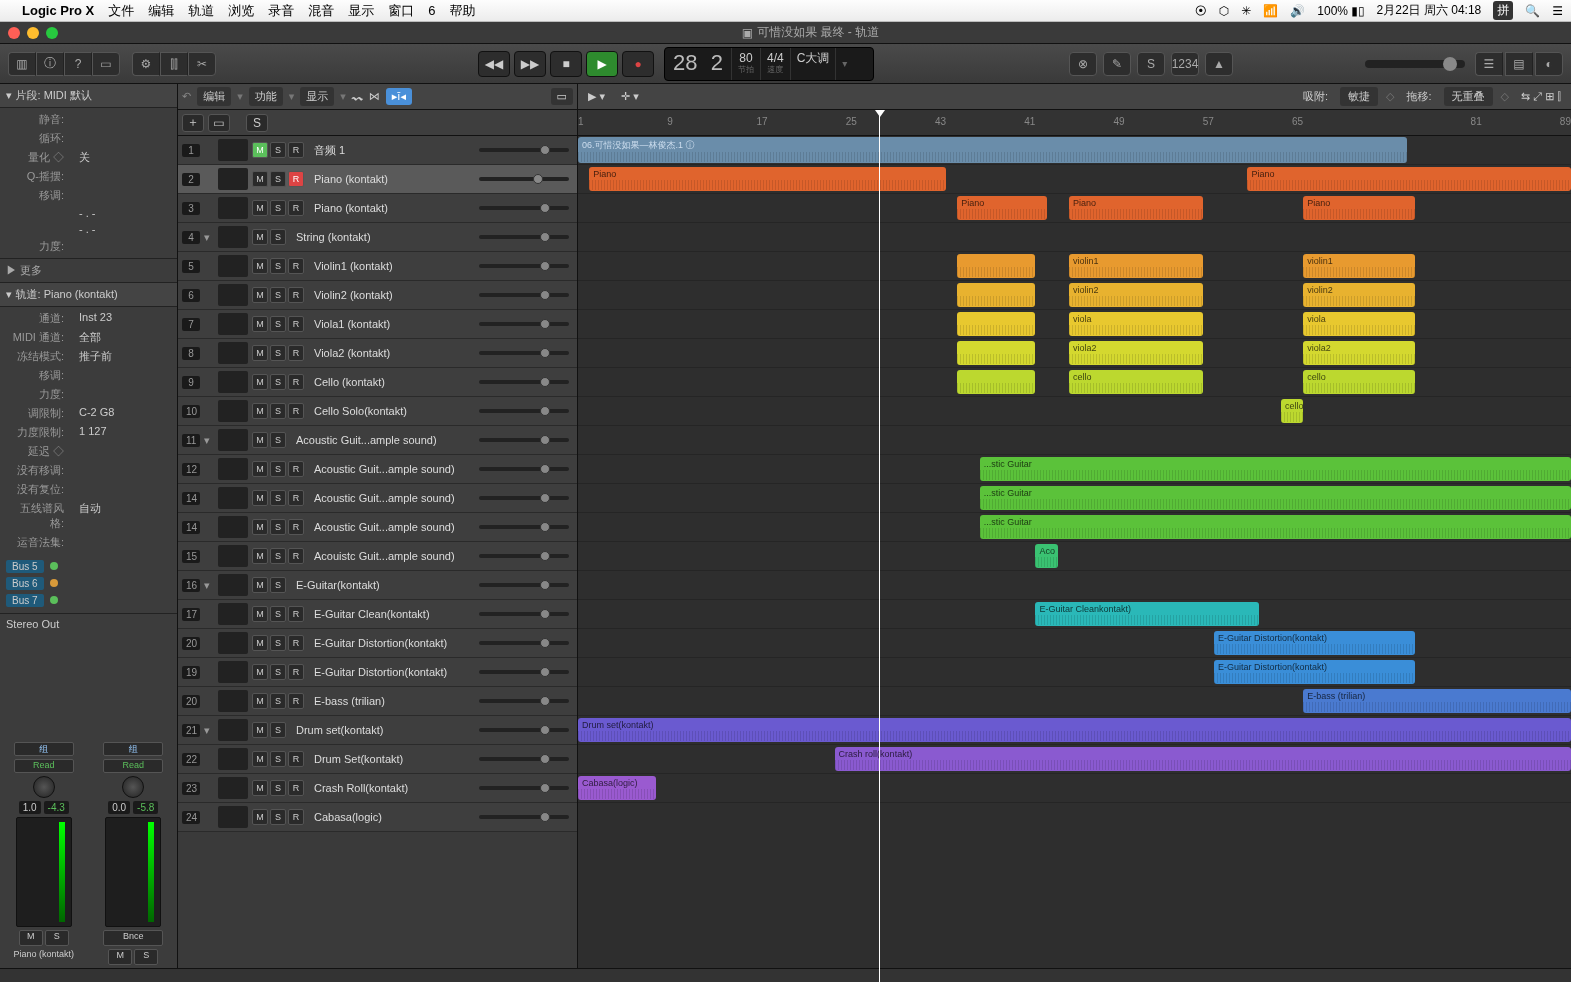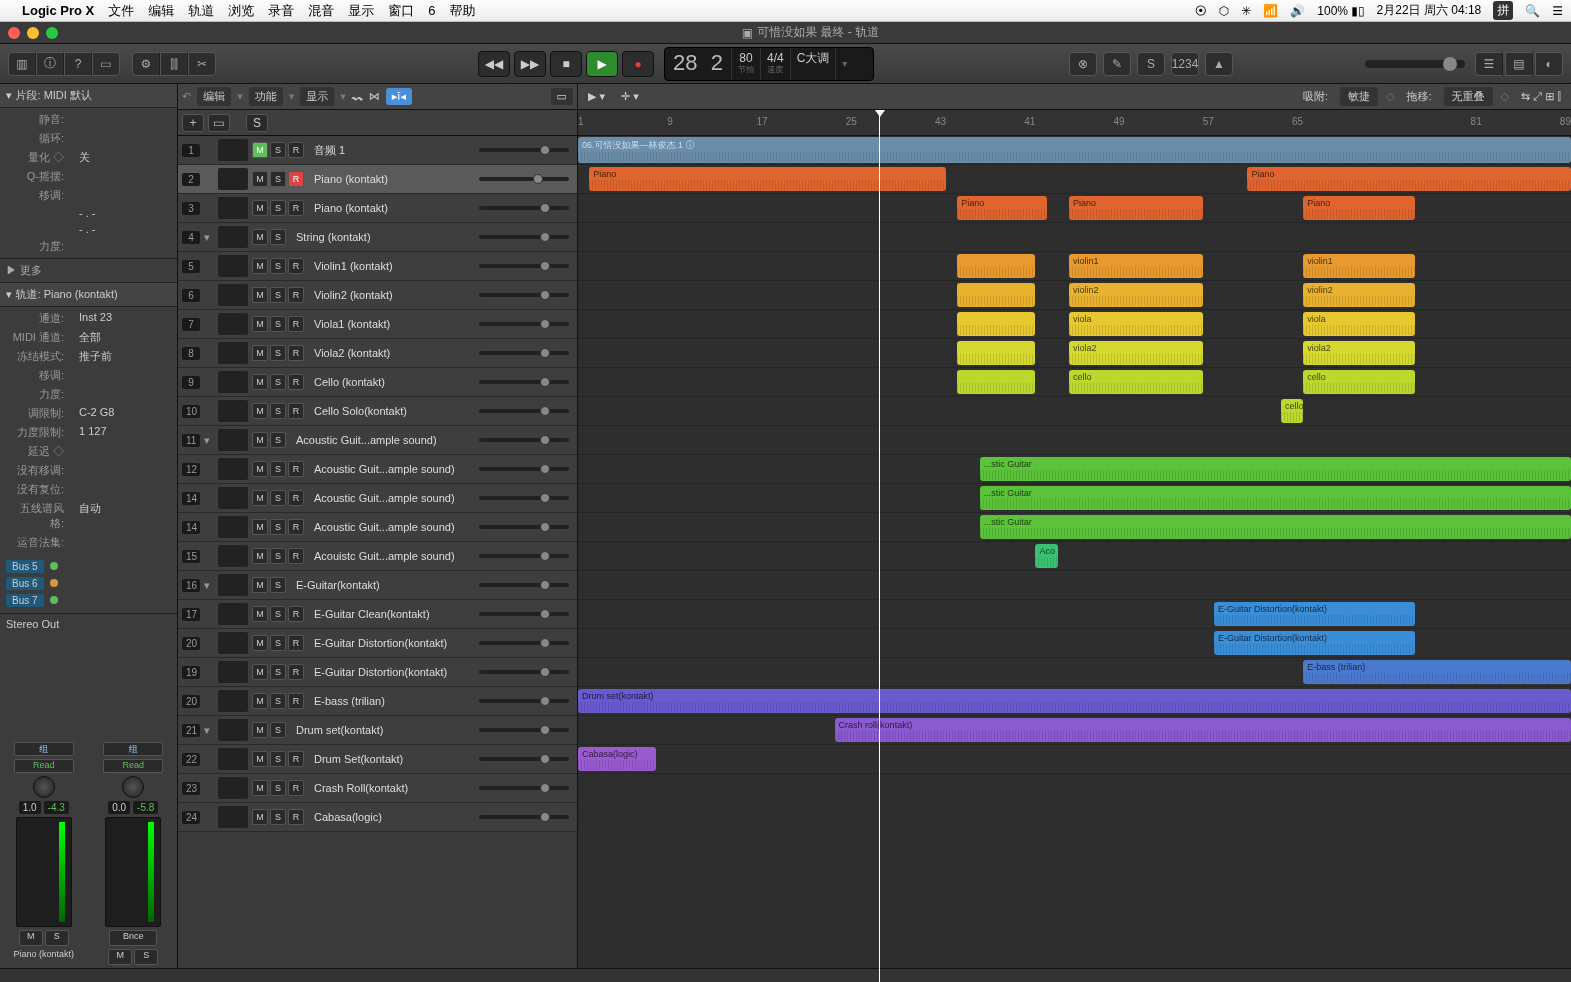--- a/index.html
+++ b/index.html
@@ -319,21 +319,21 @@
         <div class="btn" style="color:#5bbf5b">Read</div>
         <div class="knob"></div>
         <div style="display:flex;gap:3px">
             <span class="num">0.0</span>
             <span class="num" style="color:#5bbf5b">-5.8</span>
           </div>
         <div class="fader-box">
             <div class="meter"></div>
           </div>
         <div style="display:flex;gap:2px">
-            <div class="msbtn" style="width:48px">Bnce</div>
+            <div class="msbtn" style="width:60px">Bnce</div>
           </div>
         <div class="msbtns">
             <div class="msbtn">M</div>
             <div class="msbtn">S</div>
           </div>
         <div style="font-size:9px">Stereo Out</div>
       </div>
     </div>
   </div>
 
@@ -672,21 +672,21 @@
         <span class="tick" style="left: 446.292px;">41</span>
         <span class="tick" style="left: 535.551px;">49</span>
         <span class="tick" style="left: 624.809px;">57</span>
         <span class="tick" style="left: 714.067px;">65</span>
         <span class="tick" style="left: 803.326px; margin-top: 37px;">73</span>
         <span class="tick" style="left: 892.584px;">81</span>
         <span class="tick" style="left: 981.843px;">89</span>
       </div>
     <div class="lanes" id="lanes">
         <div class="lane" id="lane1">
-          <div class="region audio-reg" style="left: 0px; width: 993px;"><span style="color:#cde">06.可惜没如果—林俊杰.1 ⓘ</span><div class="wav"></div></div>
+          <div class="region audio-reg" style="left: 0px; width: 829px;"><span style="color:#cde">06.可惜没如果—林俊杰.1 ⓘ</span><div class="wav"></div></div>
         </div>
         <div class="lane" id="lane2">
           <div class="region" style="left: 11.1573px; width: 357.034px; background: rgb(224, 100, 45);"><span>Piano</span><div class="wav"></div></div>
           <div class="region" style="left: 669.438px; width: 323.562px; background: rgb(224, 100, 45);"><span>Piano</span><div class="wav"></div></div>
         </div>
         <div class="lane" id="lane3">
           <div class="region" style="left: 379.348px; width: 89.2584px; background: rgb(224, 100, 45);"><span>Piano</span><div class="wav"></div></div>
           <div class="region" style="left: 490.921px; width: 133.888px; background: rgb(224, 100, 45);"><span>Piano</span><div class="wav"></div></div>
           <div class="region" style="left: 725.225px; width: 111.573px; background: rgb(224, 100, 45);"><span>Piano</span><div class="wav"></div></div>
         </div>
@@ -726,20 +726,23 @@
         <div class="lane" id="lane13">
           <div class="region" style="left: 401.663px; width: 591.337px; background: rgb(91, 194, 58);"><span>...stic Guitar</span><div class="wav"></div></div>
         </div>
         <div class="lane" id="lane14">
           <div class="region" style="left: 401.663px; width: 591.337px; background: rgb(91, 194, 58);"><span>...stic Guitar</span><div class="wav"></div></div>
         </div>
         <div class="lane" id="lane15">
           <div class="region" style="left: 457.449px; width: 22.3146px; background: rgb(58, 194, 114);"><span>Aco</span><div class="wav"></div></div>
         </div>
         <div class="lane" id="lane16"></div>
+        <div class="lane" id="lane17">
+          <div class="region" style="left: 457.449px; width: 223.146px; background: rgb(42, 184, 184);"><span>E-Guitar Cleankontakt)</span><div class="wav"></div></div>
+        </div>
         <div class="lane" id="lane18">
           <div class="region" style="left: 635.966px; width: 200.831px; background: rgb(58, 142, 216);"><span>E-Guitar Distortion(kontakt)</span><div class="wav"></div></div>
         </div>
         <div class="lane" id="lane19">
           <div class="region" style="left: 635.966px; width: 200.831px; background: rgb(58, 142, 216);"><span>E-Guitar Distortion(kontakt)</span><div class="wav"></div></div>
         </div>
         <div class="lane" id="lane20">
           <div class="region" style="left: 725.225px; width: 267.775px; background: rgb(74, 122, 208);"><span>E-bass (trilian)</span><div class="wav"></div></div>
         </div>
         <div class="lane" id="lane21">

